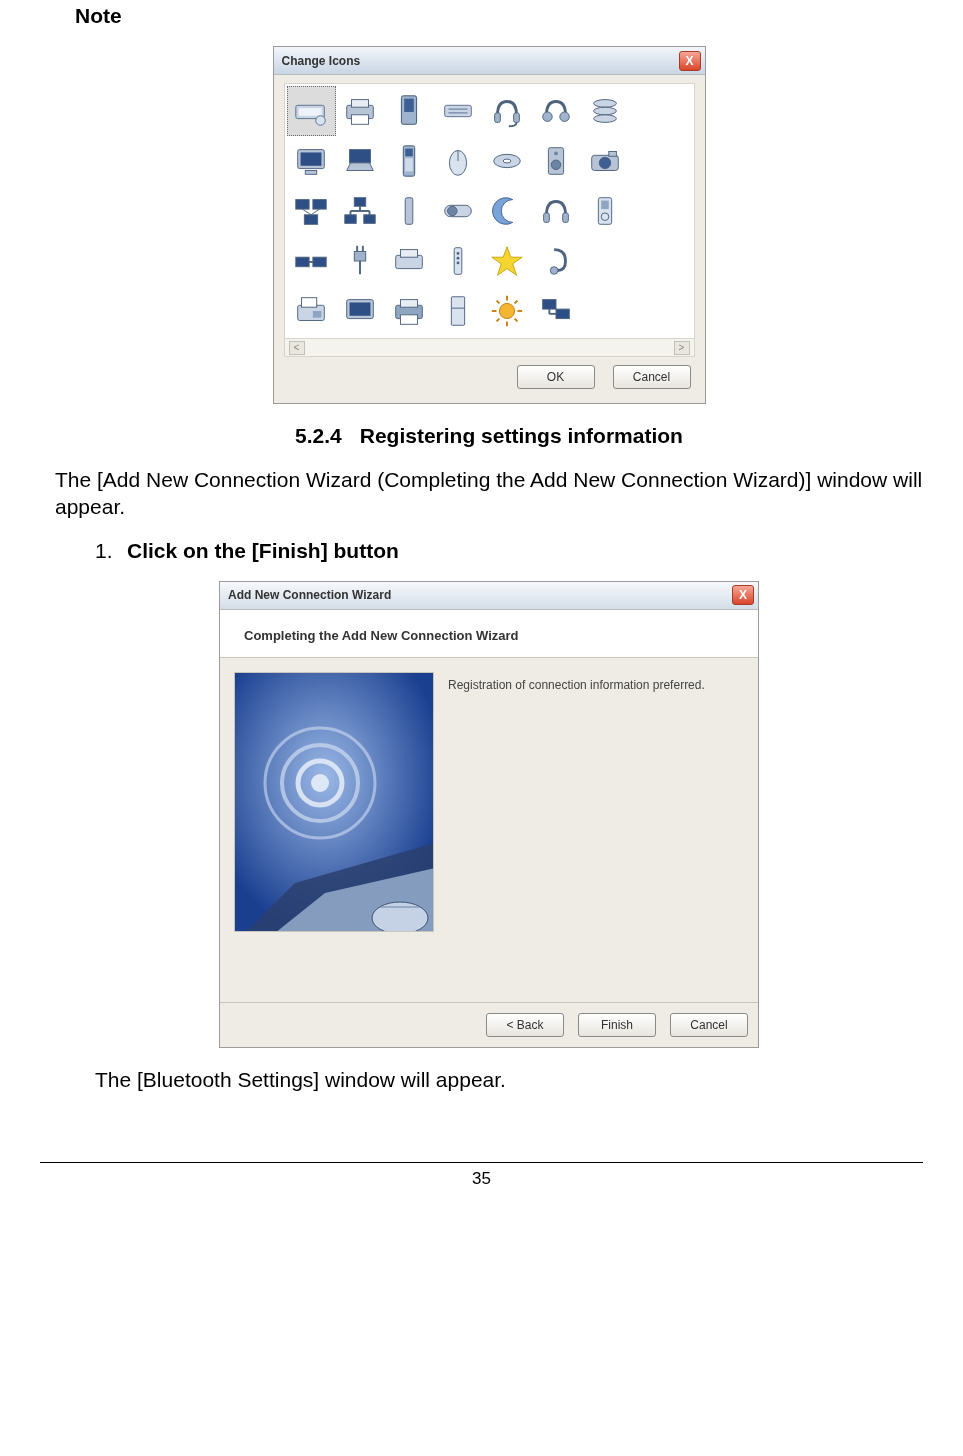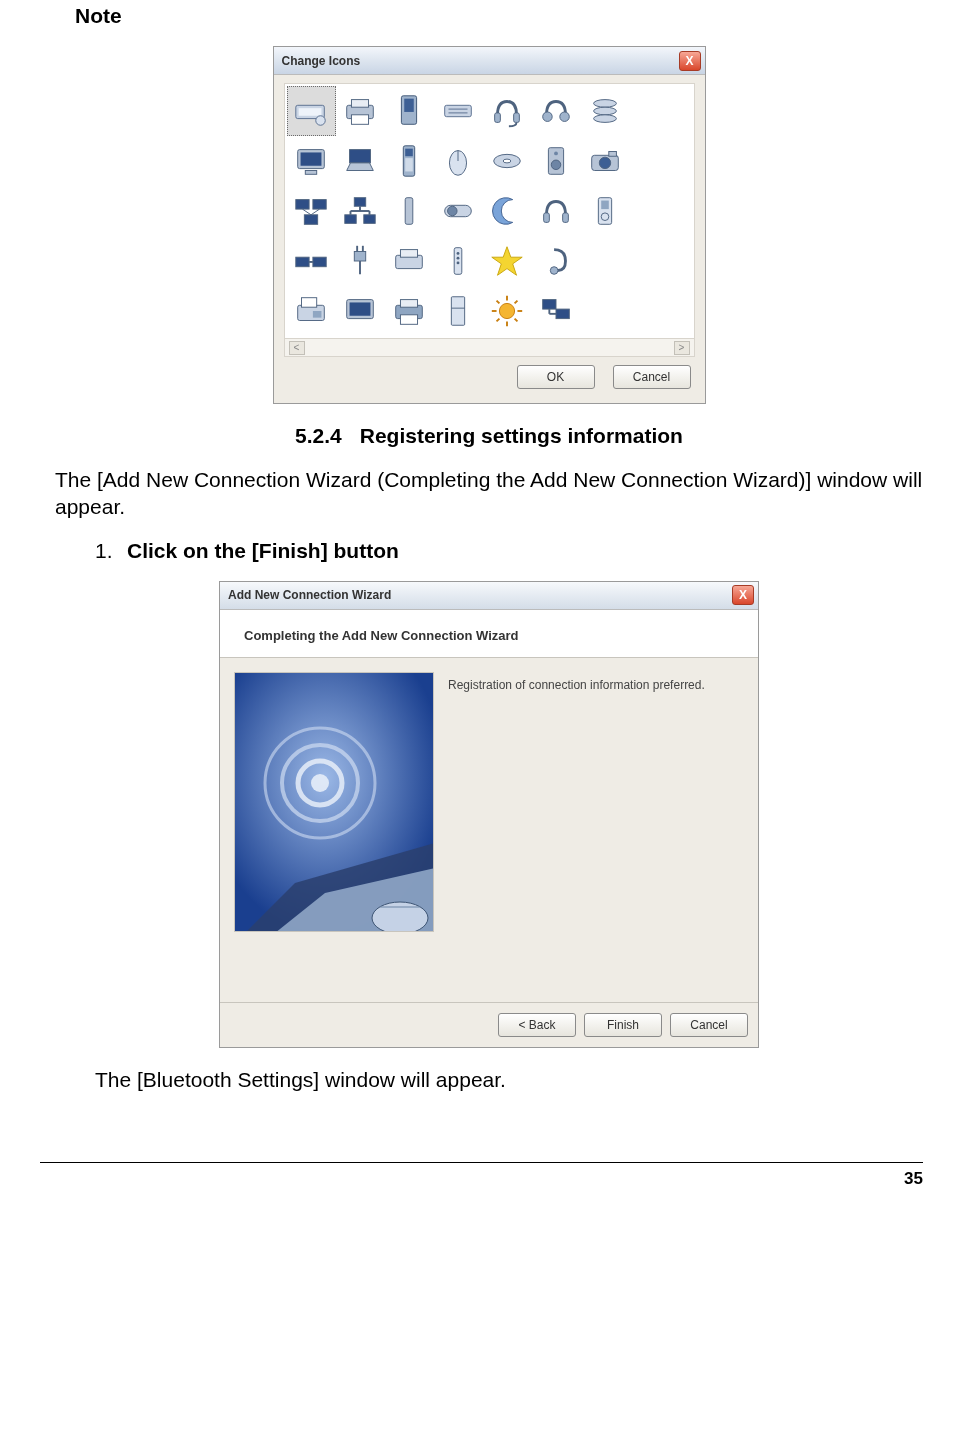--- a/index.html
+++ b/index.html
@@ -155,35 +155,35 @@
   }
   .wiz-message {
     flex:1;
     padding-top: 6px;
     color:#444;
     font-size:12px;
   }
   .wiz-footer {
     border-top: 1px solid #c8c5bd;
     padding: 10px 10px;
-    display:flex; justify-content:flex-end; gap:8px;
+    display:flex; justify-content:flex-end; gap:14px;
     background:#efece5;
   }
 
   .result-text {
     font-size: 21px;
     margin: 18px 0 0 40px;
   }
 
   .page-footer {
     border-top: 1px solid #000;
     margin: 70px 40px 0 40px;
-    text-align: right;
+    text-align: center;
     padding: 6px 0 20px 0;
-    font-weight: bold;
+    font-weight: normal;
     font-size: 17px;
   }
 </style>
 </head>
 <body>
 
 <div class="page">
 
   <div class="note-heading">Note</div>
 

